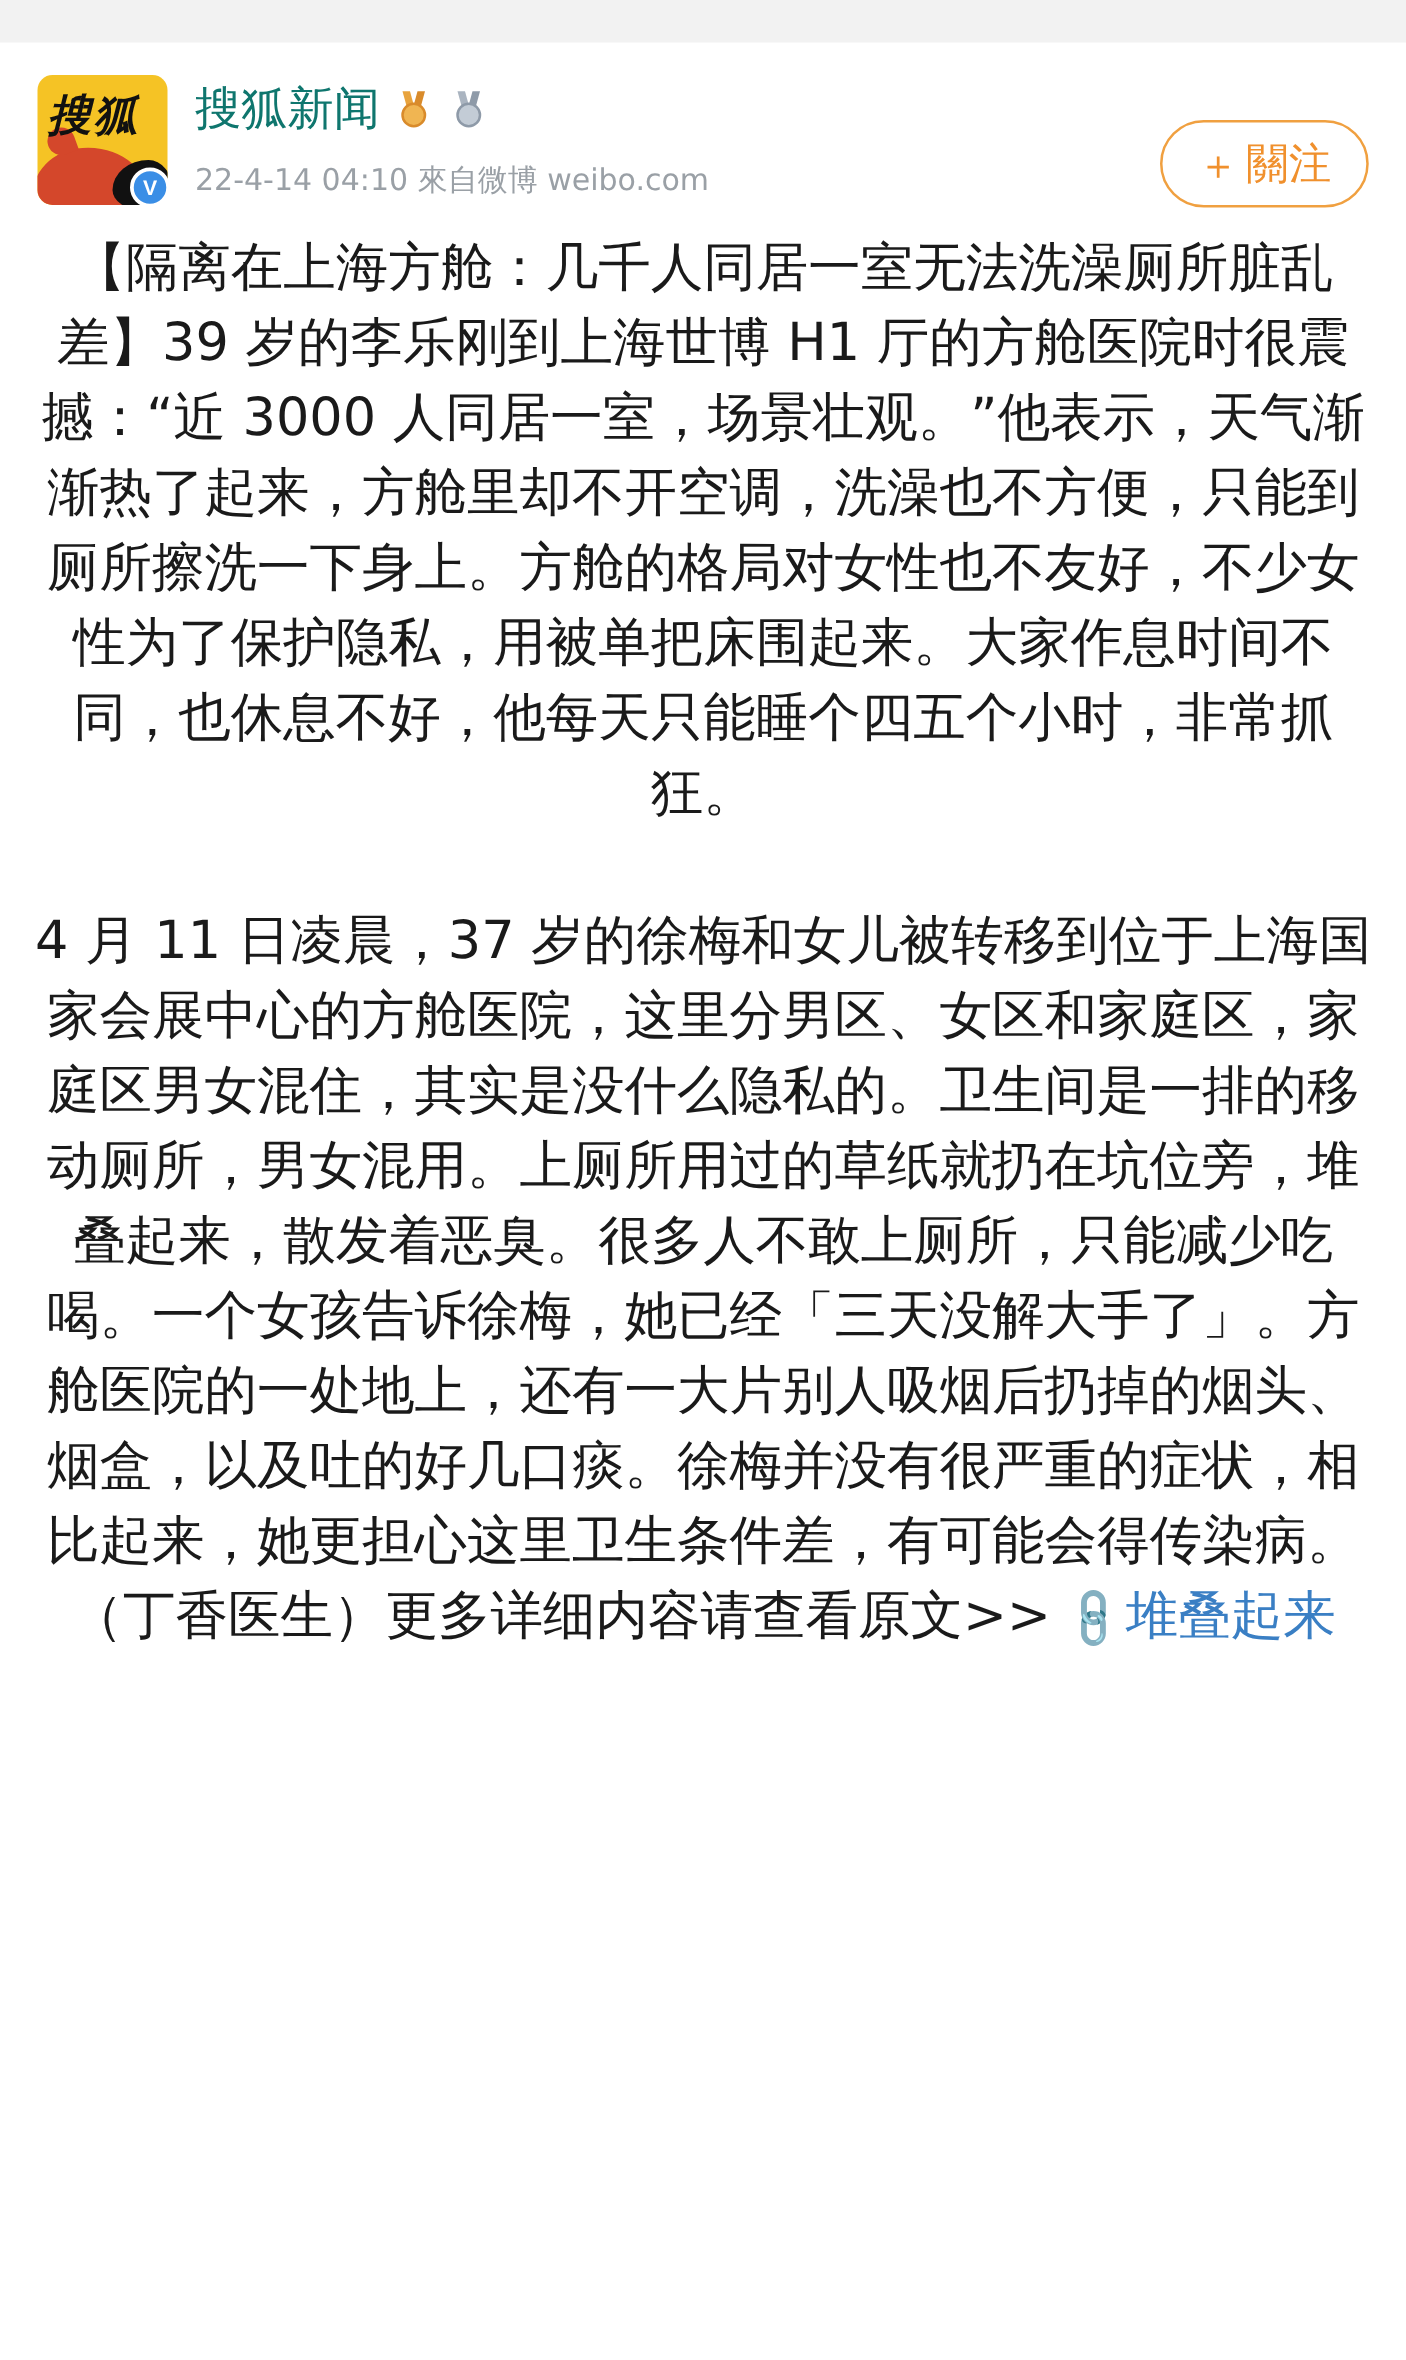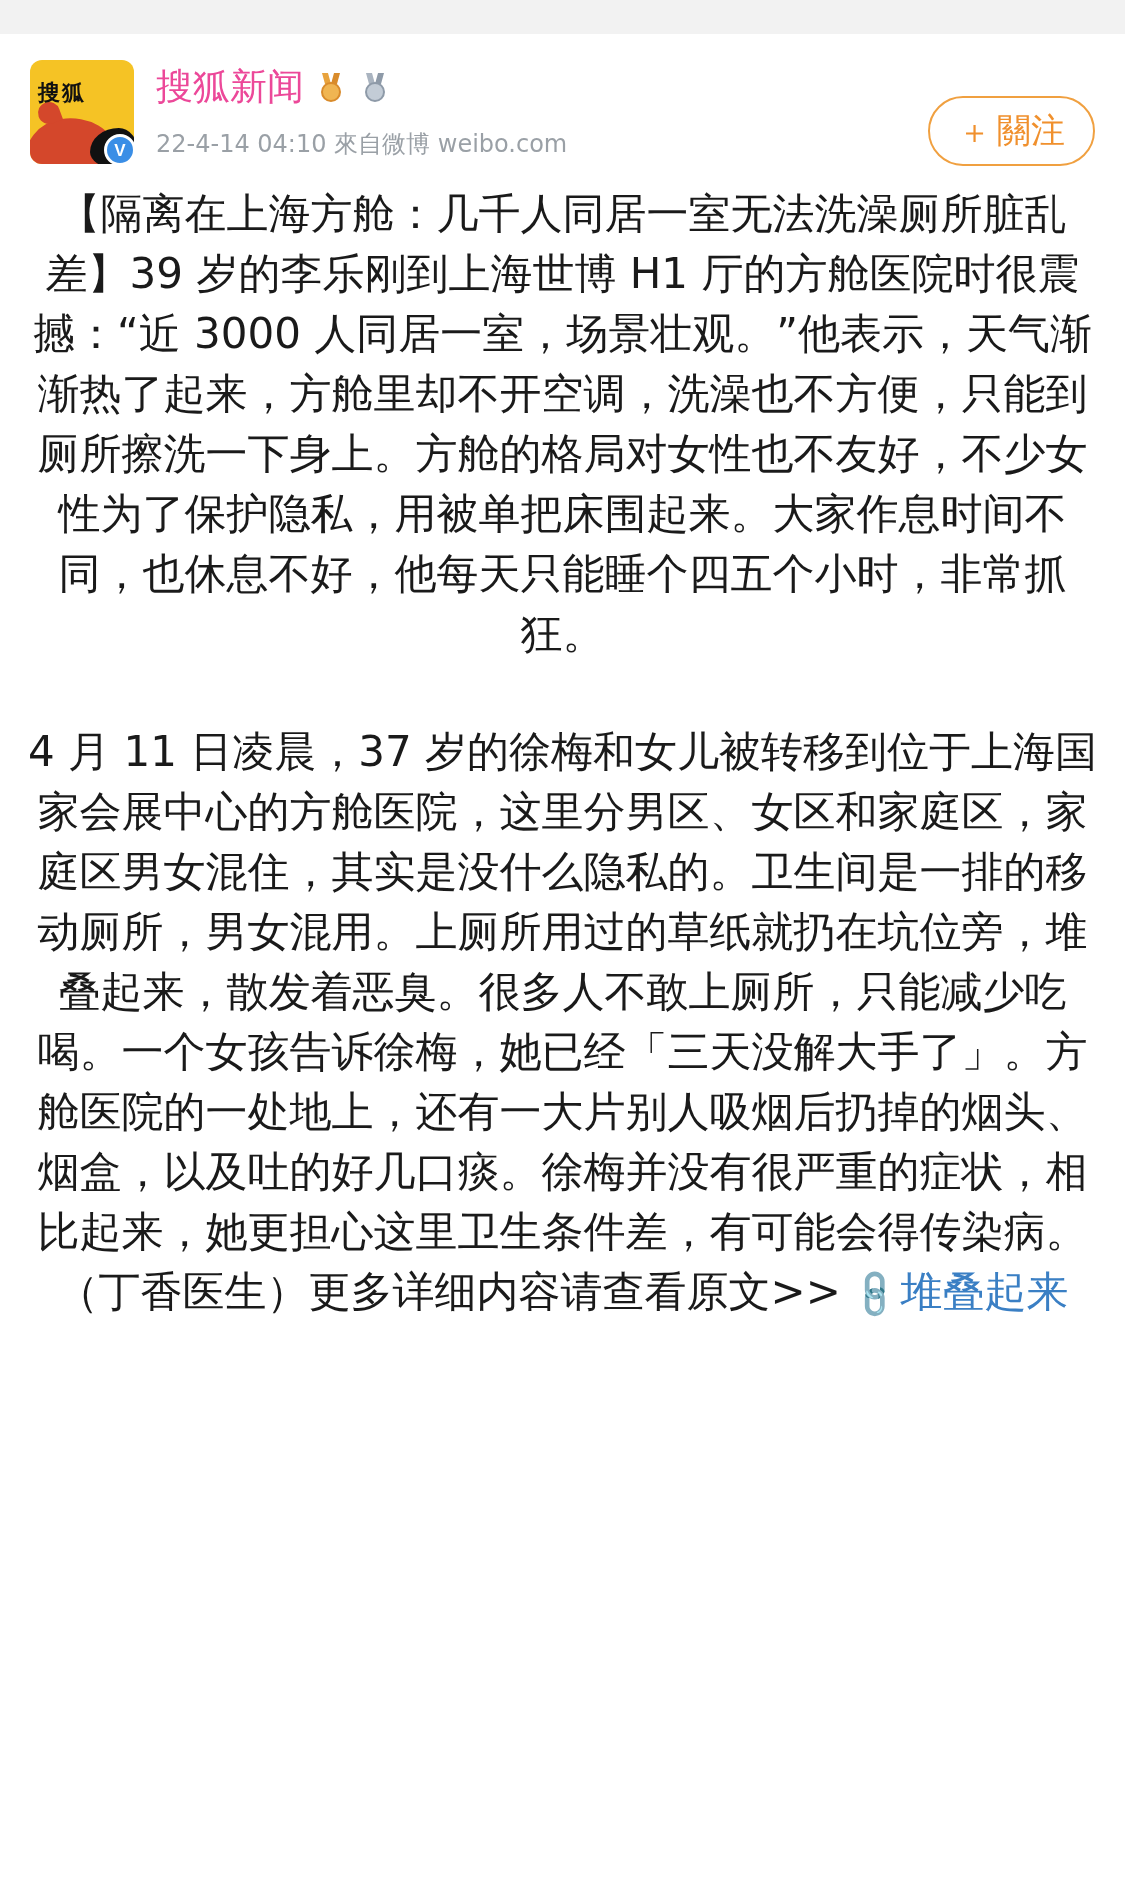--- a/index.html
+++ b/index.html
@@ -44,26 +44,27 @@
     border-radius: 12px;
     background: #f5c325;
     overflow: hidden;
     position: relative;
     display: block;
   }
   .avatar .sohu-text {
     position: absolute;
     top: 14px;
     left: 8px;
-    font-size: 22px;
+    font-size: 35px;
     font-weight: bold;
     color: #111;
     letter-spacing: 2px;
     line-height: 38px;
     font-family: "DejaVu Sans", sans-serif;
+    font-style: italic;
   }
   .avatar .fox-body {
     position: absolute;
     left: -6px;
     bottom: -16px;
     width: 92px;
     height: 62px;
     background: #d4472b;
     border-radius: 50% 60% 40% 40% / 70% 70% 30% 30%;
     transform: rotate(-8deg);
@@ -112,21 +113,21 @@
     min-width: 0;
   }
   .name-row {
     display: flex;
     align-items: center;
     gap: 10px;
     height: 46px;
   }
   .username {
     font-size: 37px;
-    color: #ec4899;
+    color: #0f766e;
     line-height: 46px;
     font-family: "DejaVu Sans", sans-serif;
     white-space: nowrap;
   }
   .medal {
     display: inline-flex;
     align-items: center;
     justify-content: center;
     width: 34px;
     height: 36px;

